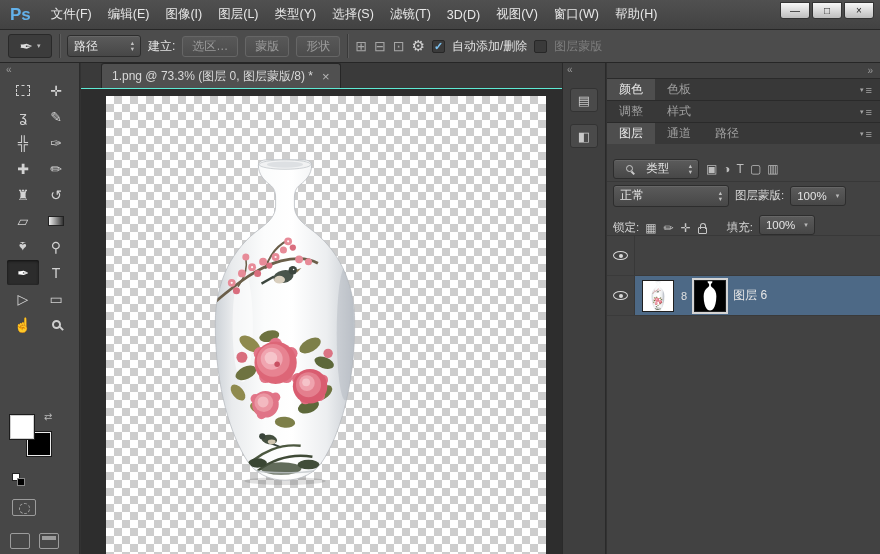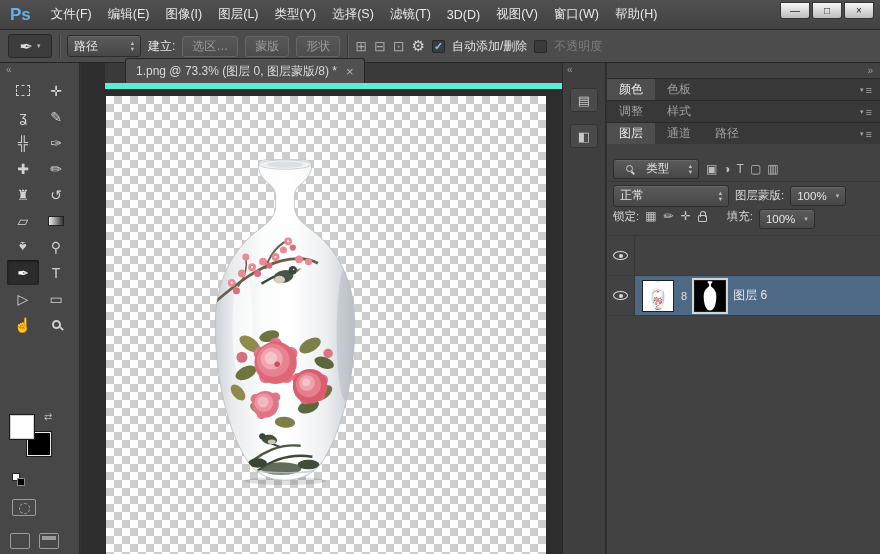--- a/index.html
+++ b/index.html
@@ -69,22 +69,22 @@
   .qm-btn { position:absolute; left:12px; top:436px; width:24px; height:17px;
     border:1px solid #9c9c9c; border-radius:2px; }
   .qm-btn::after { content:''; position:absolute; left:6px; top:2.5px; width:9px; height:9px;
     border:1px dashed #9c9c9c; border-radius:50%; }
   .sm-btns { position:absolute; left:10px; top:470px; display:flex; gap:9px; }
   .sm-btn { width:20px; height:16px; border:1px solid #9c9c9c; border-radius:2px; position:relative; }
   .sm-btn.alt::after { content:''; position:absolute; left:2px; top:2px; right:2px; height:4px; background:#9c9c9c; }
 
   
   .canvas-region { position:absolute; left:81px; top:63px; width:481px; bottom:0; background:#2d2d2d; }
-  .tabbar { height:26px; background:#3a3a3a; border-bottom:6px solid #5eead4; display:flex;
-    align-items:flex-end; padding-left:20px;margin-left:24px; }
+  .tabbar { height:26px; background:#3a3a3a; border-bottom:1px solid #5eead4; display:flex;
+    padding-left:20px; }
   .doc-tab { height:25px; background:#505050; border:1px solid #262626; border-bottom:none;
     border-radius:3px 3px 0 0; display:flex; align-items:center; gap:9px; padding:0 10px;
     font-size:12px; color:#d8d8d8; white-space:nowrap; }
   .tab-close { color:#b5b5b5; font-size:13px; }
   .checker-doc { position:absolute; left:25px; top:33px; width:440px; bottom:0; background-color:#fff;
     background-image:
       linear-gradient(45deg,#cdcdcd 25%,transparent 25%,transparent 75%,#cdcdcd 75%),
       linear-gradient(45deg,#cdcdcd 25%,transparent 25%,transparent 75%,#cdcdcd 75%);
     background-position:0 0,8px 8px; background-size:16px 16px; }
   .vase-wrap { position:absolute; left:85px; top:40px; }
@@ -114,21 +114,21 @@
     border-bottom:1px solid #383838; }
   .kind-combo { width:86px; height:20px; font-size:11.5px;padding-left:12px; }
   .mag-icon { width:7px; height:7px; border:1.5px solid #cacaca; border-radius:50%; position:relative; }
   .mag-icon::after { content:''; position:absolute; width:4px; height:1.5px; background:#cacaca;
     transform:rotate(45deg); right:-3px; bottom:-2px; }
   .kind-icons { display:flex; gap:6px; color:#bdbdbd; font-size:12px; align-items:center; }
   .blend-row { height:27px; display:flex; align-items:center; padding:0 6px; gap:6px; }
   .small-label { font-size:11.5px; color:#d6d6d6; white-space:nowrap; }
   .val-combo { width:56px; height:20px; font-size:11.5px; }
   .val-combo .caret { font-size:7px; color:#b8b8b8; }
-  .lock-row { height:27px; display:flex; align-items:flex-start; padding:0 6px; gap:6px;
+  .lock-row { height:27px; display:flex; align-items:flex-end; padding:0 6px; gap:6px;
     border-bottom:1px solid #383838; }
   .lock-icons { display:flex; gap:7px; align-items:center; color:#c6c6c6; font-size:12px; }
   .lock-mini { width:9px; height:7px; border:1px solid #c6c6c6; border-radius:1px; position:relative; margin-top:4px; }
   .lock-mini::before { content:''; position:absolute; top:-5px; left:1px; width:4px; height:5px;
     border:1px solid #c6c6c6; border-bottom:none; border-radius:3px 3px 0 0; }
 
   .layer-row { height:40px; display:flex; align-items:stretch; border-bottom:1px solid #3a3a3a; }
   .eye-cell { width:28px; border-right:1px solid #383838; display:flex; align-items:center; justify-content:center; }
   .eye-icon { width:15px; height:9px; border:1px solid #d8d8d8; border-radius:50%; position:relative; }
   .eye-icon::after { content:''; position:absolute; left:4.5px; top:2px; width:4px; height:4px;
@@ -310,21 +310,21 @@
     <div class="vsep"></div>
     <span class="opt-icon">⊞</span>
     <span class="opt-icon">⊟</span>
     <span class="opt-icon">⊡</span>
     <span class="gear">⚙</span>
     <span class="chk">
       <span class="mark">✓</span>
     </span>
     <span class="opt-label">自动添加/删除</span>
     <span class="chk"></span>
-    <span class="opt-label dim">不透明度</span>
+    <span class="opt-label dim">图层蒙版</span>
   </div>
 
   <div class="tooldock">
     <div class="dock-chevron">«</div>
     <div class="tools">
       <div class="tool">
           <span class="marquee-mini"></span>
         </div>
       <div class="tool">
           <span>✛</span>

